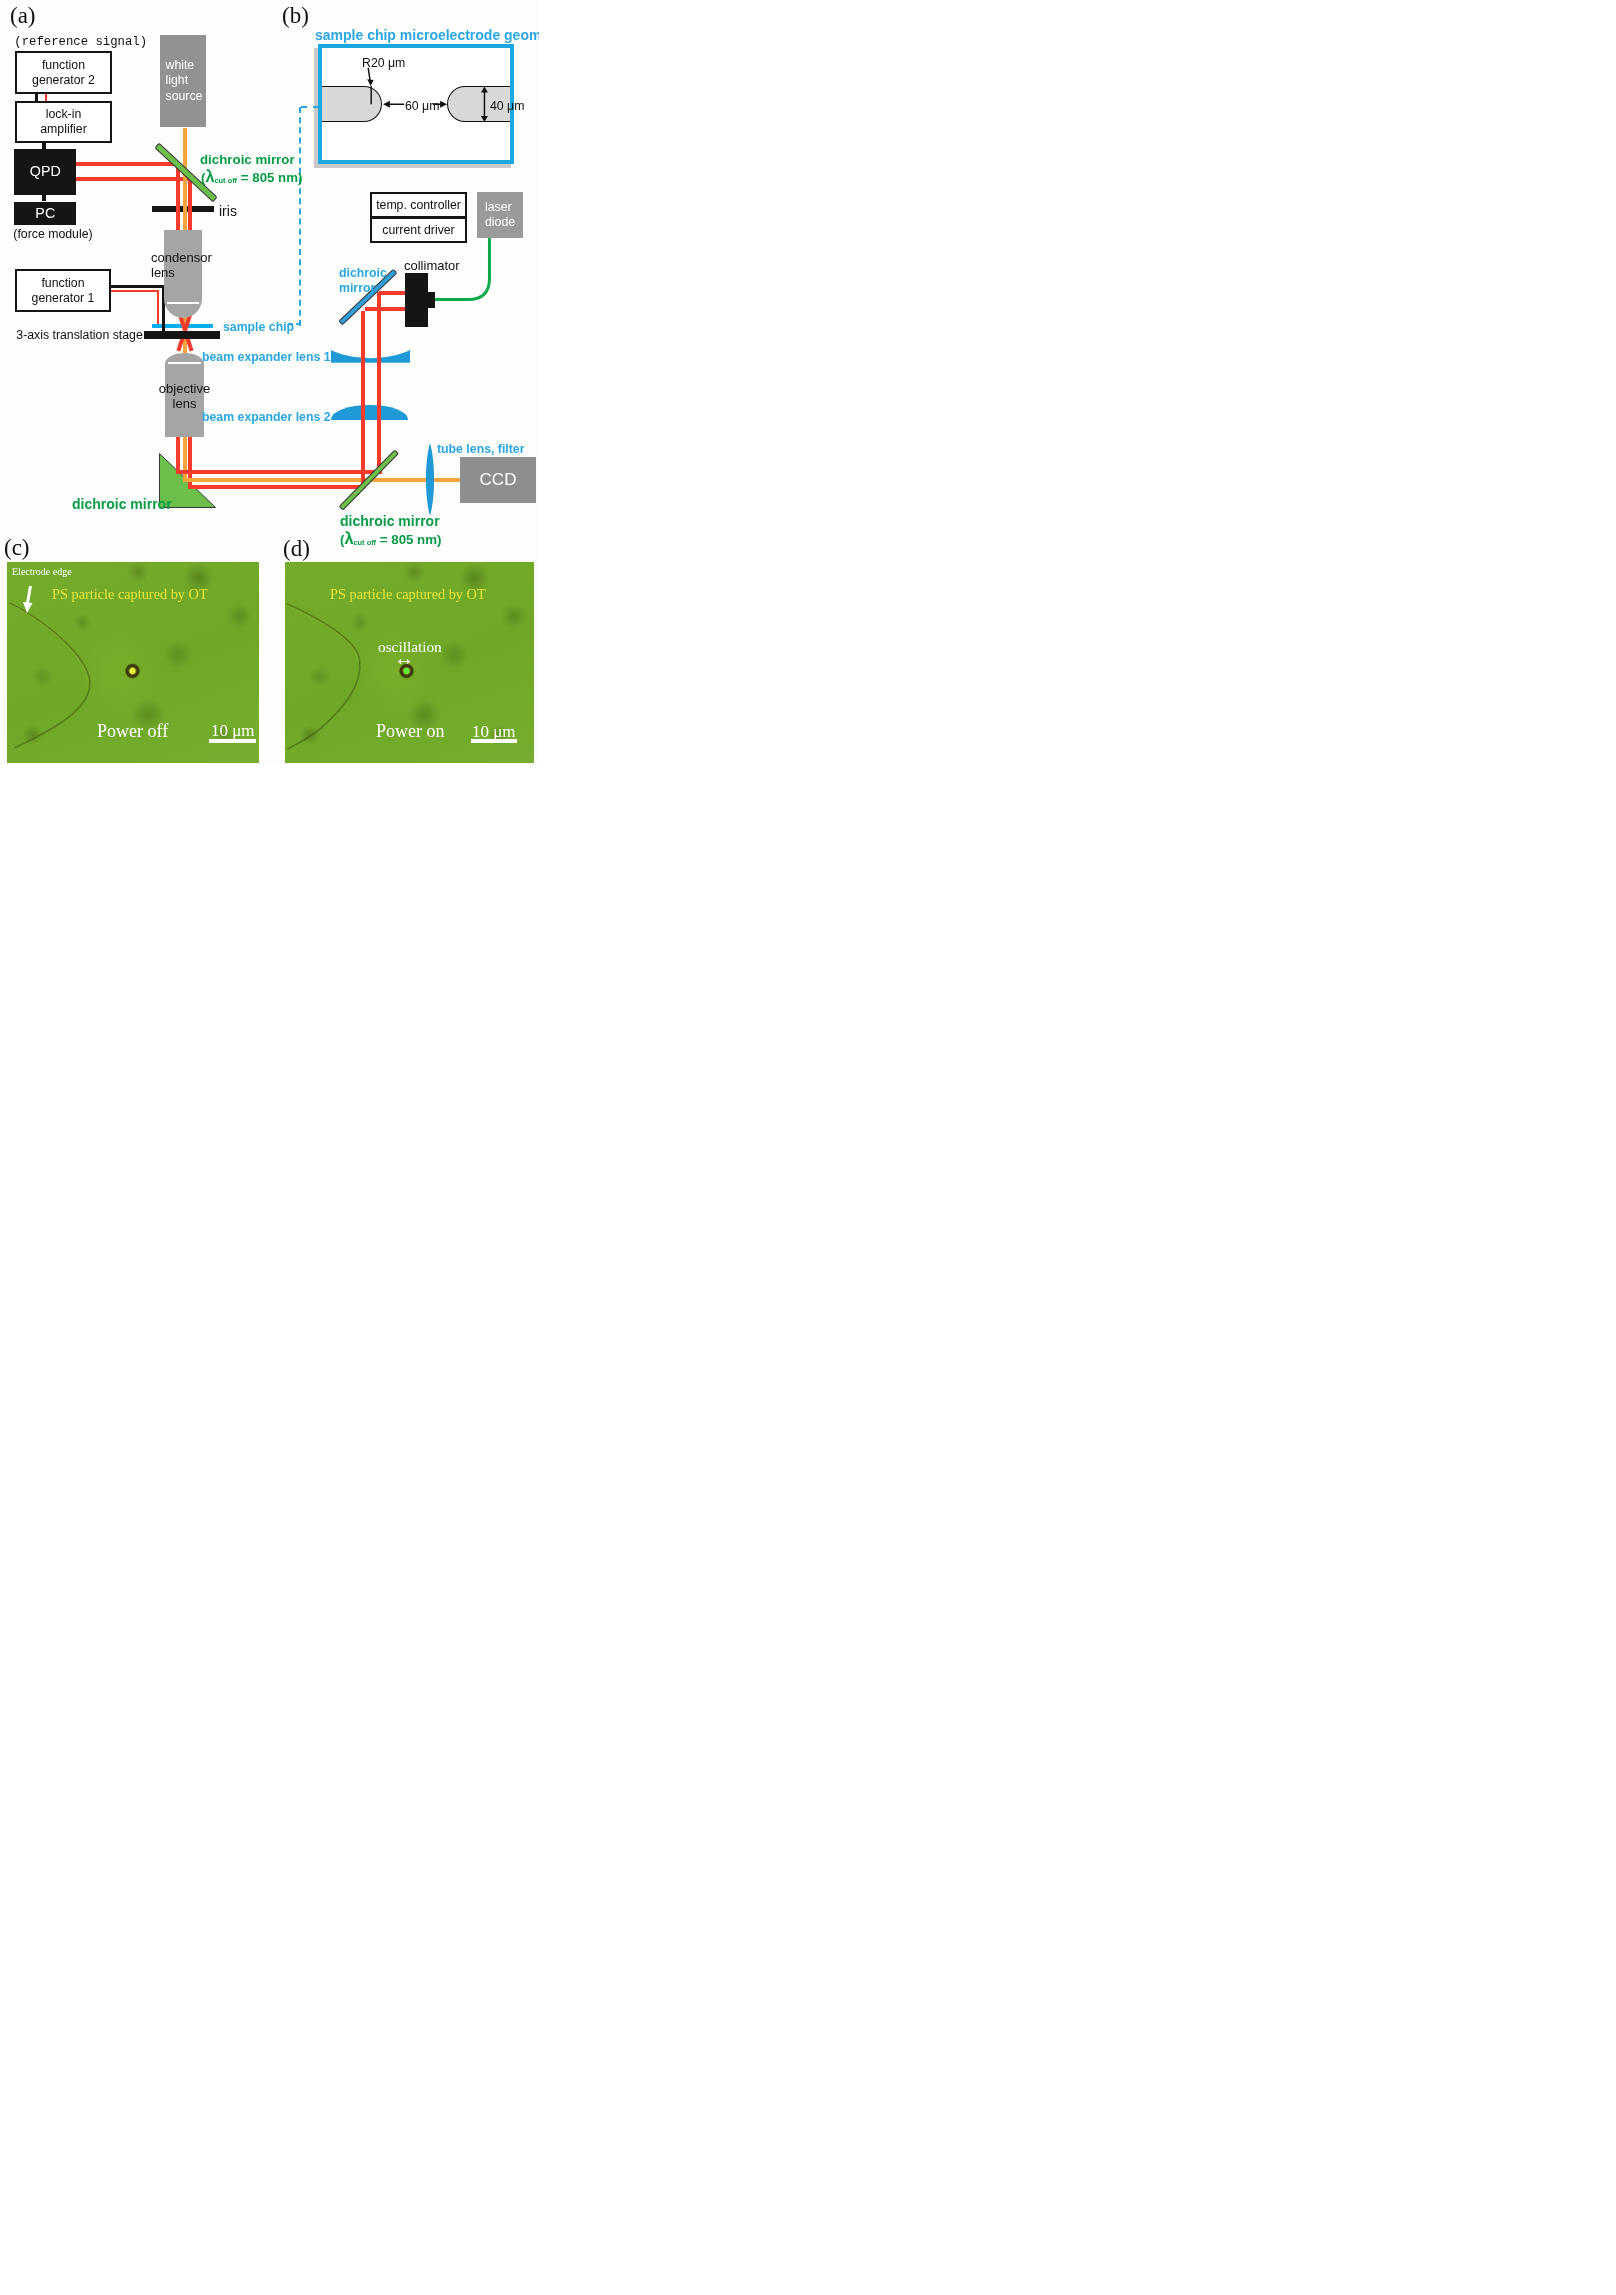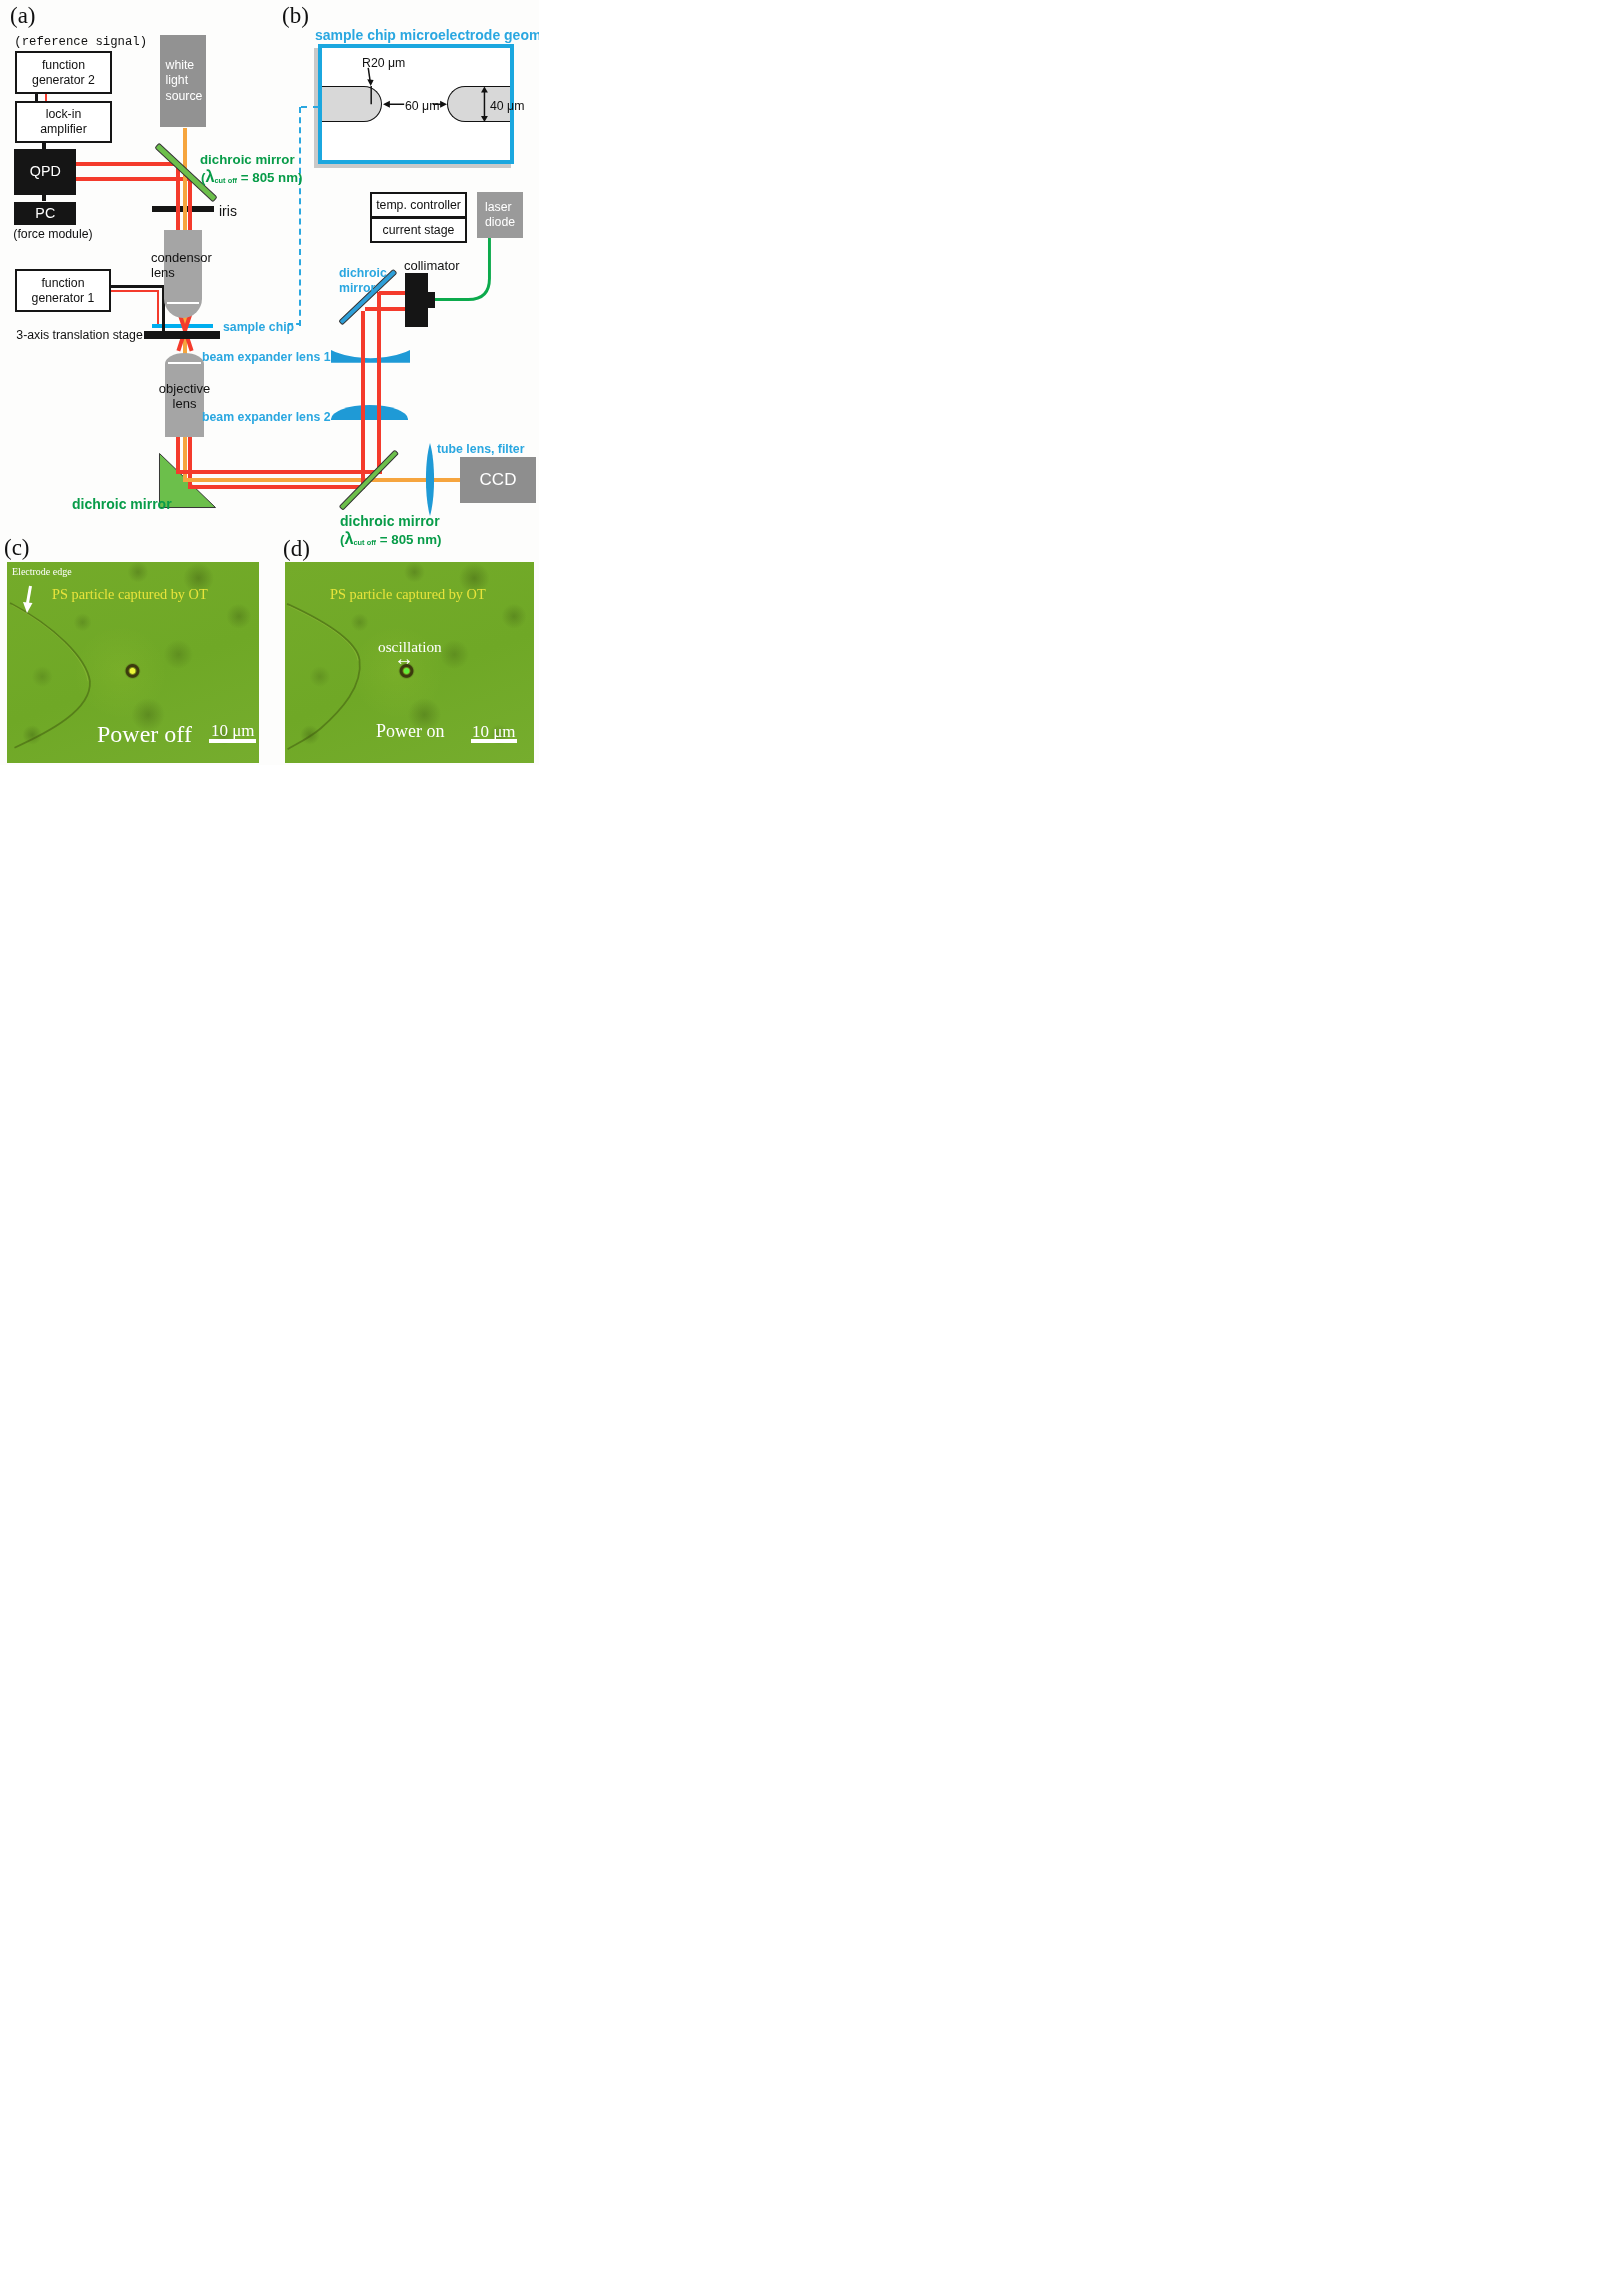--- a/index.html
+++ b/index.html
@@ -149,21 +149,21 @@
   <svg class="abs" style="left:432px;top:232px;z-index:2;" width="64" height="71" viewBox="0 0 130 145">
     <path d="M117,13 L117,95 Q117,138 74,138 L6,138" fill="none" stroke="#0caa4c" stroke-width="6" stroke-linecap="round"></path>
   </svg>
   <div class="gry" style="left:477px;top:192px;width:46px;height:46px;background:#9a9a9a;">
     <span style="width:30px;">laser diode</span>
   </div>
   <div class="box" style="left:370px;top:192px;width:93px;height:22px;">
     <span>temp. controller</span>
   </div>
   <div class="box" style="left:370px;top:217px;width:93px;height:22px;">
-    <span>current stage</span>
+    <span>current driver</span>
   </div>
 
   <div class="mir" style="left:329px;top:477px;width:78px;height:4.4px;transform:rotate(-45.5deg);"></div>
   <span class="lbl gr" style="left:340px;top:513px;font-size:14px;">dichroic mirror</span>
   <span class="lbl gr" style="left:340px;top:529px;"><span>(</span><span class="lam">λ</span><span class="sub">cut off</span><span> = 805 nm)</span></span>
   <svg class="abs" style="left:421px;top:443px;z-index:3;" width="18" height="73" viewBox="0 0 36 148">
     <path d="M18,0 C29,38 29,110 18,148 C7,110 7,38 18,0 Z" fill="#1f9ad6"></path>
   </svg>
   <span class="lbl cy" style="left:437px;top:442px;">tube lens, filter</span>
   <div class="gry" style="left:460px;top:457px;width:76px;height:46px;background:#8e8e8e;font-size:17px;">
@@ -198,21 +198,21 @@
       <path d="M6,83 C95,130 162,195 168,242 C172,300 85,345 15,377" fill="none" stroke="rgba(66,92,14,0.55)" stroke-width="3.5"></path>
       <path d="M9,87 C97,134 159,197 164,242" fill="none" stroke="rgba(150,190,60,0.5)" stroke-width="2"></path>
     </svg>
     <span class="mtxt" style="left:5px;top:4px;font-size:10px;color:#fff;">Electrode edge</span>
     <svg class="abs" style="left:15px;top:23px;" width="15" height="30" viewBox="0 0 30 60">
       <line x1="17" y1="2" x2="11" y2="36" stroke="#fff" stroke-width="6"></line>
       <polygon points="10,56 2,34 21,36" fill="#fff"></polygon>
     </svg>
     <span class="mtxt" style="left:45px;top:24px;font-size:14.3px;color:#e8e43c;">PS particle captured by OT</span>
     <div class="abs" style="left:117px;top:100px;width:17px;height:19px;border-radius:50%;z-index:4;background:radial-gradient(circle at 50% 47%, #eef63a 0 2.5px, #9fb81e 3px, #3c3a0e 4.4px 6.4px, rgba(80,110,25,0.35) 7.4px, rgba(80,110,25,0) 8.4px);"></div>
-    <span class="mtxt" style="left:90px;top:159px;font-size:24px;color:#fff;">Power off</span>
+    <span class="mtxt" style="left:90px;top:159px;font-size:18px;color:#fff;">Power off</span>
     <span class="mtxt" style="left:204px;top:159px;font-size:17px;color:#fff;">10 μm</span>
     <div class="abs" style="left:202px;top:177px;width:47px;height:4.4px;background:#fff;z-index:5;"></div>
   </div>
 
   <span class="pl" style="left:283px;top:537px;">(d)</span>
   <div class="micro" style="left:285px;top:562px;width:249px;height:201px;">
     <svg class="abs" style="left:0;top:0;" width="249" height="201" viewBox="0 0 505 408">
       <path d="M4,85 C85,122 145,160 151,198 C158,252 115,300 72,338 C50,357 22,370 5,380" fill="none" stroke="rgba(66,92,14,0.55)" stroke-width="3.5"></path>
       <path d="M7,89 C87,126 143,163 148,200" fill="none" stroke="rgba(150,190,60,0.5)" stroke-width="2"></path>
     </svg>

